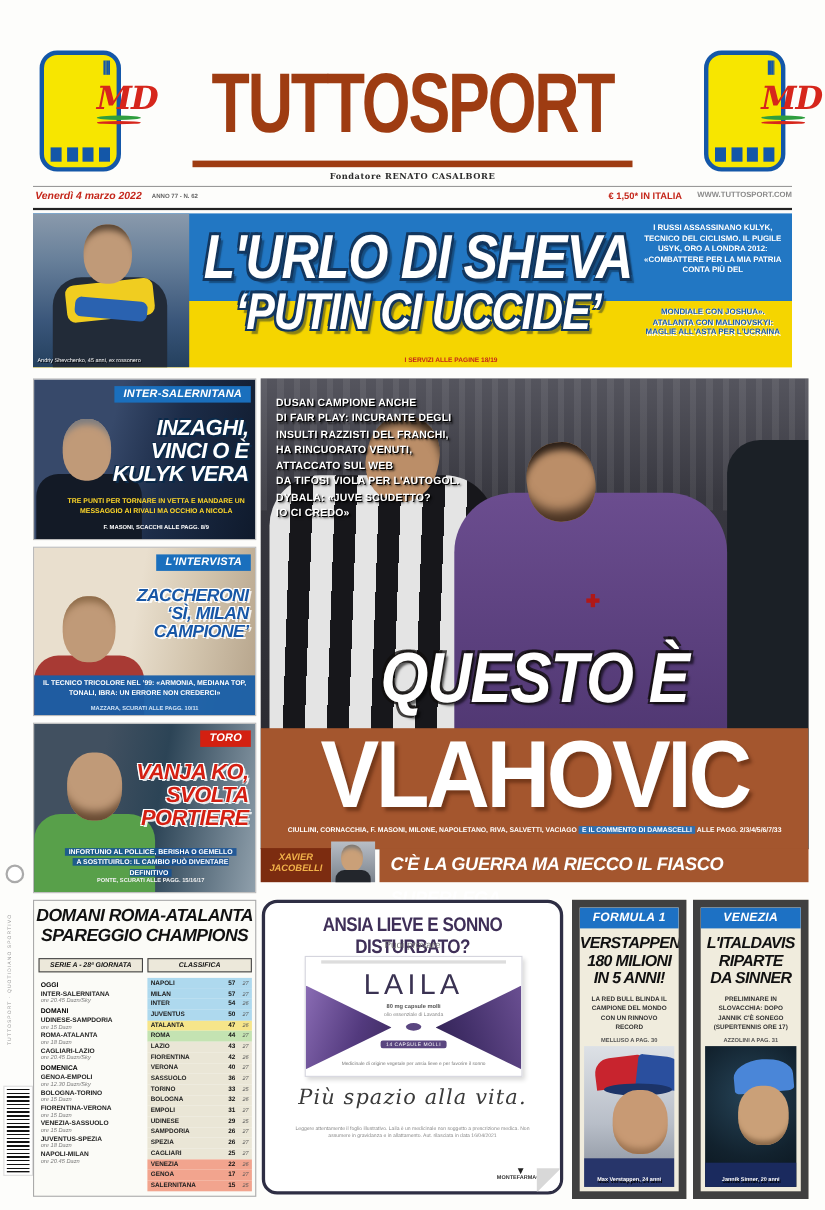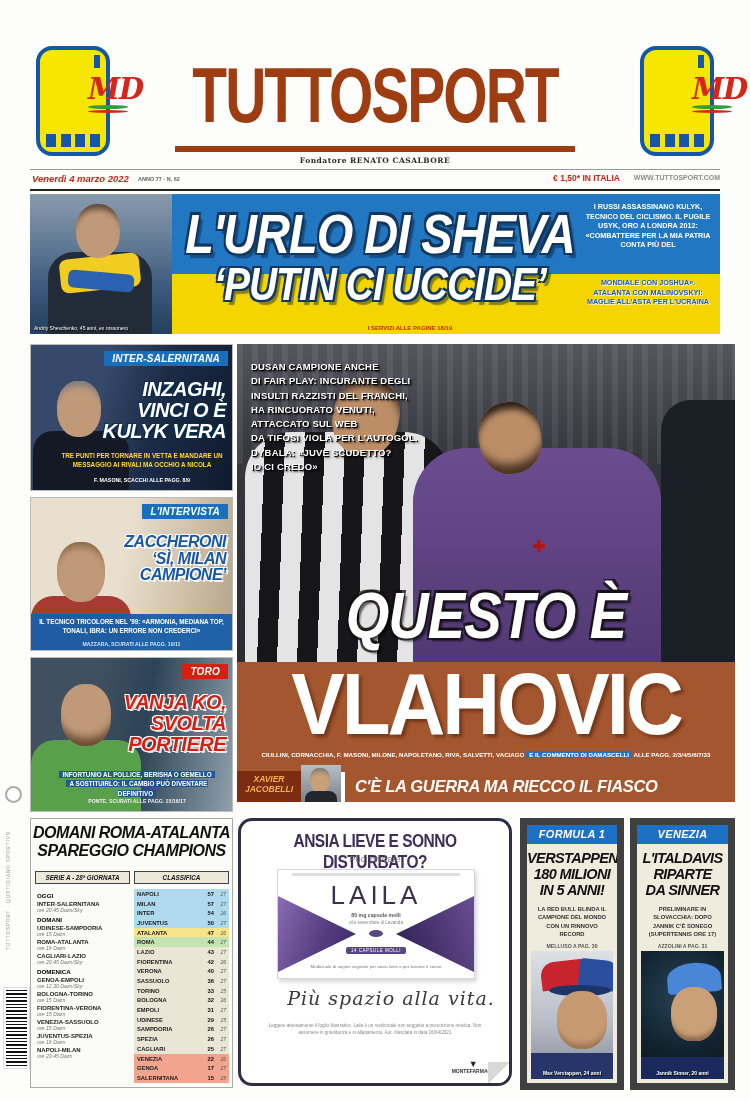--- a/index.html
+++ b/index.html
@@ -123,21 +123,21 @@
   #ad-box-strip{left:14px;top:3px;right:14px;height:3px;background:#ddd;position:absolute;}
   #ad-tri-l{left:0;top:26px;width:78px;height:76px;background:linear-gradient(110deg,#8a6cb4 0,#533a7e 60%,#3c2a5e 100%);clip-path:polygon(0 0,100% 50%,0 100%);}
   #ad-tri-r{right:0;top:26px;width:78px;height:76px;background:linear-gradient(250deg,#6a4f92 0,#43306a 60%,#2e2050 100%);clip-path:polygon(100% 0,0 50%,100% 100%);}
   #ad-name{top:10px;left:0;width:100%;text-align:center;color:#3a3252;font-size:26px;letter-spacing:4px;font-weight:normal;}
   #ad-dose{top:42px;left:0;width:100%;text-align:center;color:#555;font-size:5.2px;font-weight:bold;}
   #ad-sub{top:50px;left:0;width:100%;text-align:center;color:#888;font-size:4.6px;}
   #ad-capsule{left:91px;top:60px;width:14px;height:7px;border-radius:50%;background:#5a4680;}
   #ad-pack{bottom:22px;left:0;width:100%;text-align:center;}
   #ad-pack span{font-size:4.5px;color:#fff;background:#5a4680;padding:1px 5px;border-radius:2px;letter-spacing:.5px;}
   #ad-note{bottom:8px;left:24px;right:24px;text-align:center;color:#777;font-size:4.4px;line-height:1.35;position:absolute;}
-  #ad-tag{top:166px;left:0;width:100%;text-align:center;font-family:"DejaVu Serif",serif;font-style:italic;color:#3a3a3a;font-size:19px;letter-spacing:1px;margin-left:16px;}
+  #ad-tag{top:166px;left:0;width:100%;text-align:center;font-family:"DejaVu Serif",serif;font-style:italic;color:#3a3a3a;font-size:19px;letter-spacing:1px;}
   #ad-small{top:202px;left:22px;right:22px;text-align:center;color:#8a8a8a;font-size:4.6px;line-height:1.45;position:absolute;}
   #ad-brand{bottom:9px;right:14px;color:#333;font-size:5px;font-weight:bold;text-align:center;position:absolute;}
   #ad-brand .mark{font-size:9px;color:#222;line-height:8px;}
   #ad-fold{right:-1px;bottom:-1px;width:0;height:0;border-left:22px solid #d8d8d8;border-bottom:22px solid #fff;position:absolute;border-top:none;}
 
   
   .side-box{top:818px;width:104px;height:272px;background:#f0ecdd;border:7px solid #404040;box-sizing:border-box;overflow:hidden;}
   #f1box{left:520px;} #tenbox{left:630px;width:105px;}
   .sb-head{height:19px;background:#1d71c4;color:#fff;font-size:11px;font-weight:bold;font-style:italic;text-align:center;line-height:19px;letter-spacing:.3px;}
   .sb-hl{margin-top:7px;text-align:center;font-size:14.5px;font-weight:bold;font-style:italic;color:#111;line-height:1.1;letter-spacing:-.6px;}

